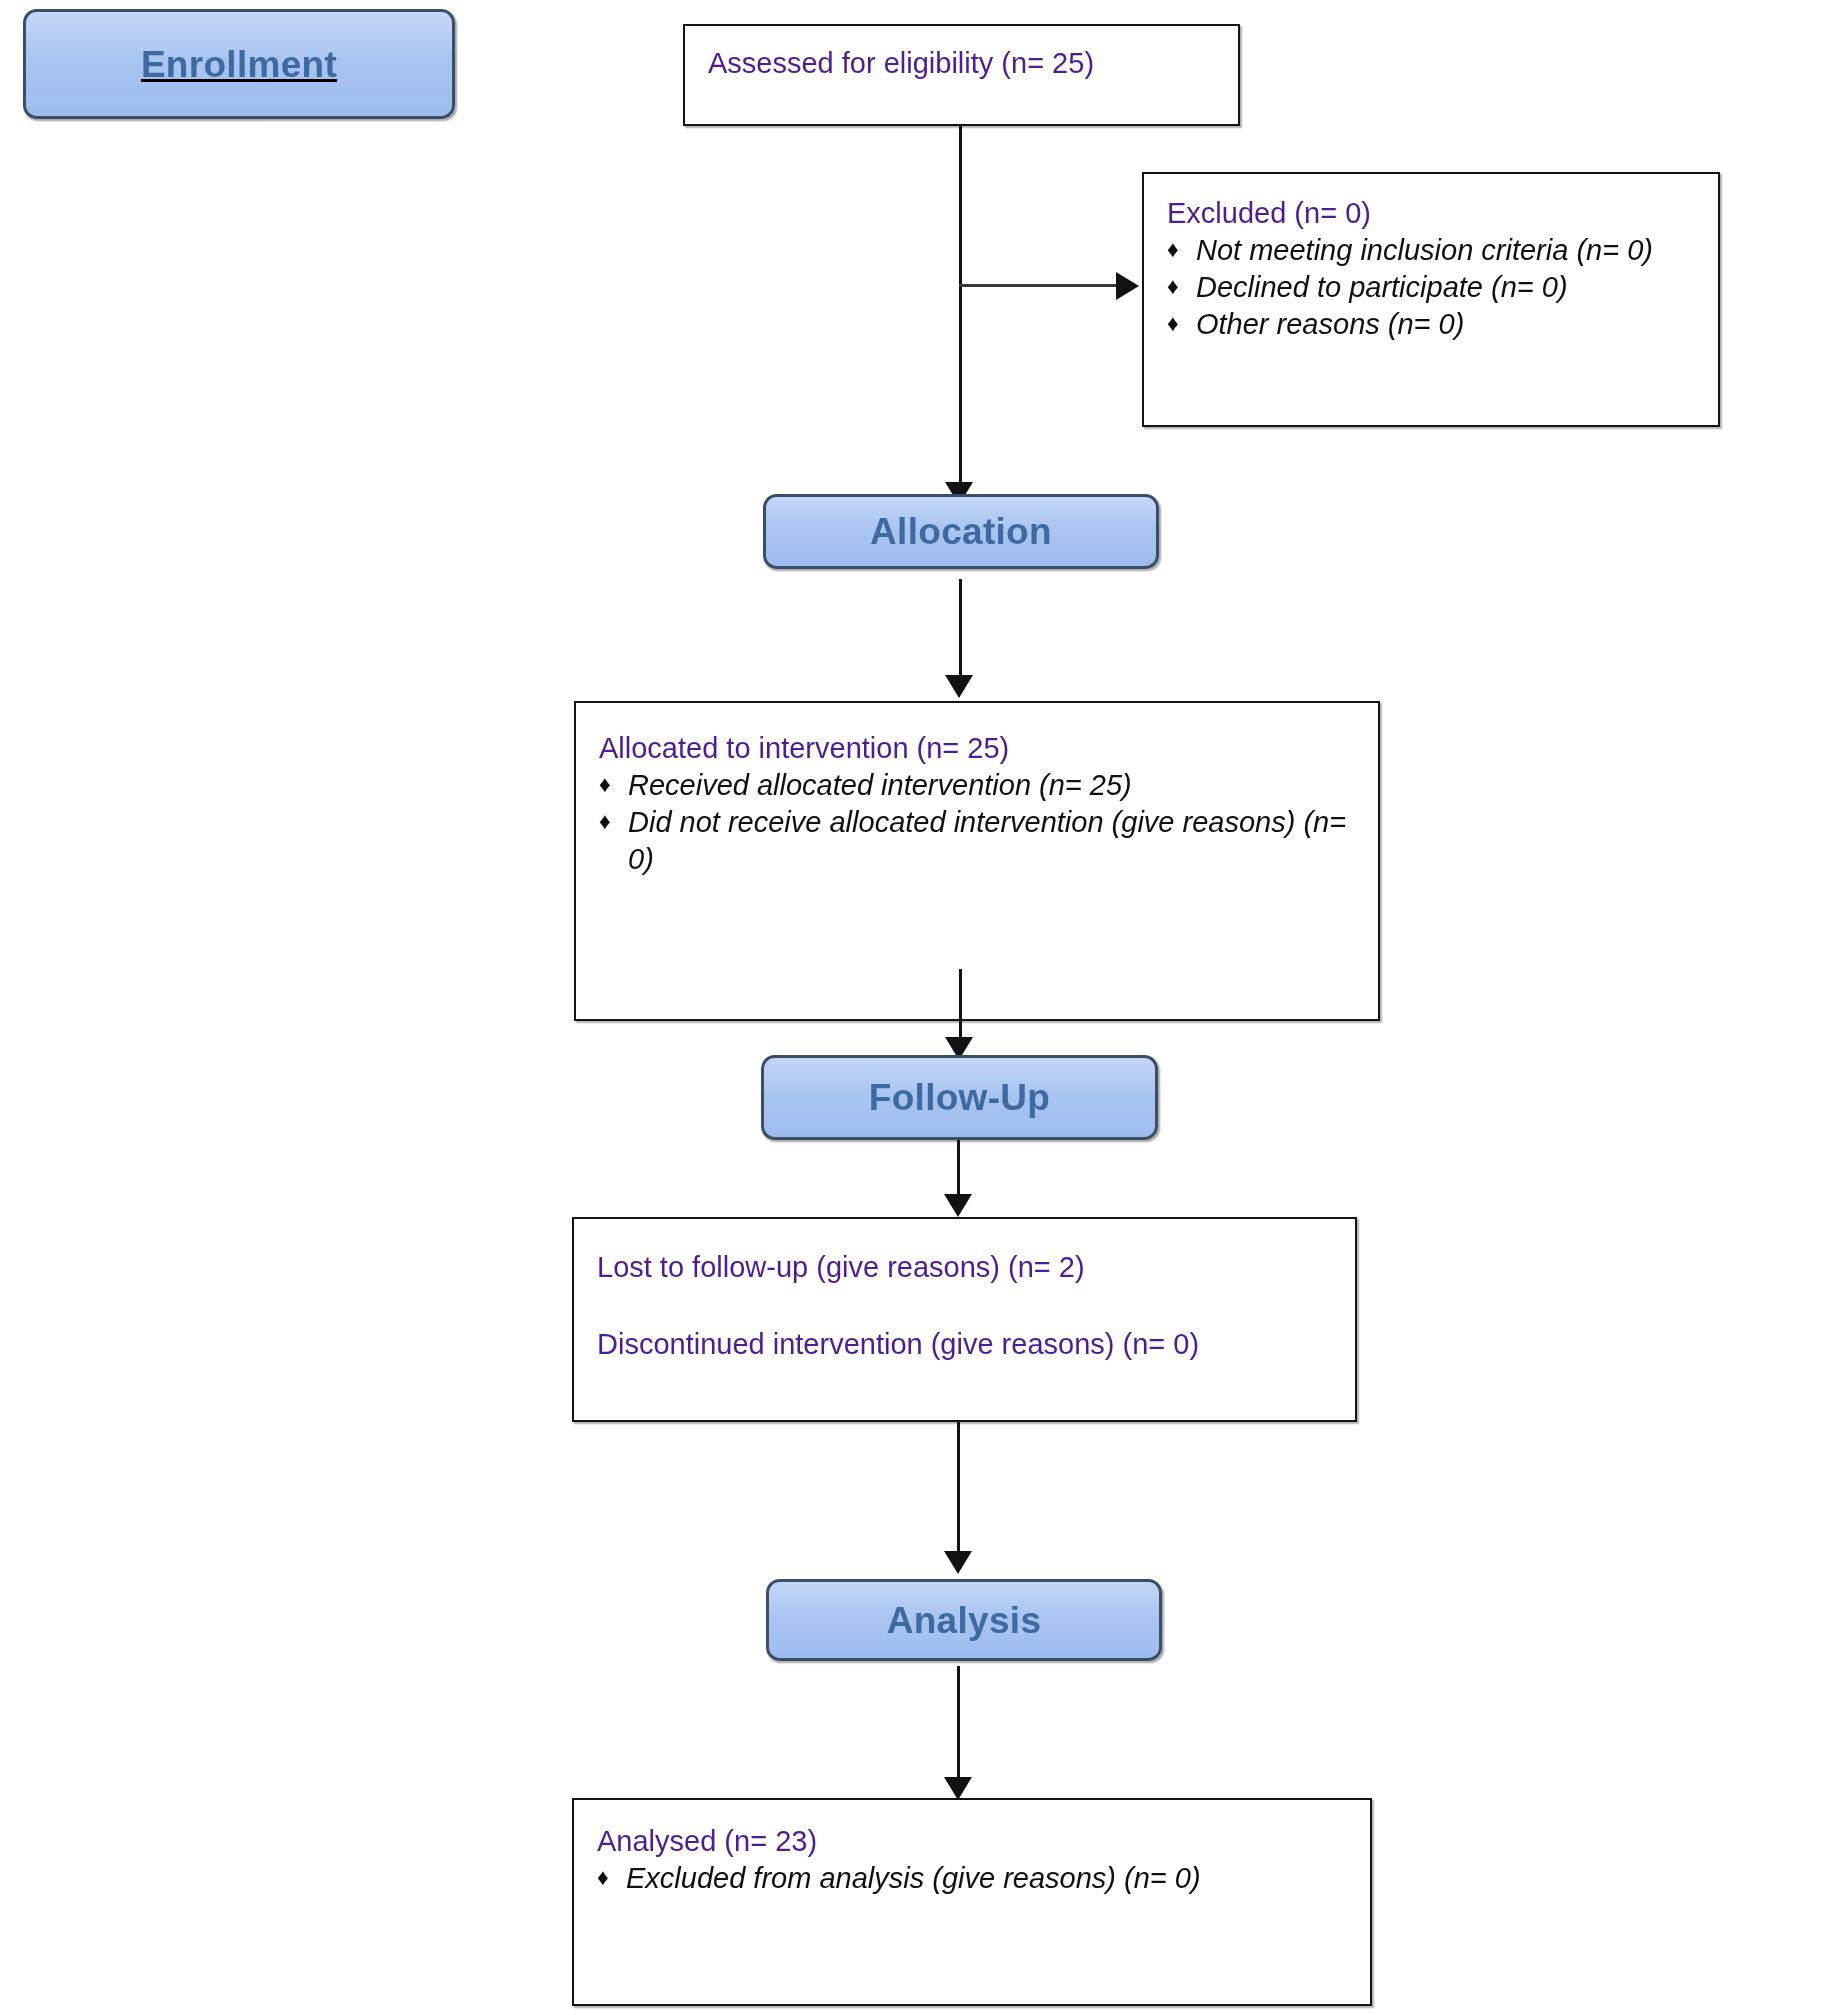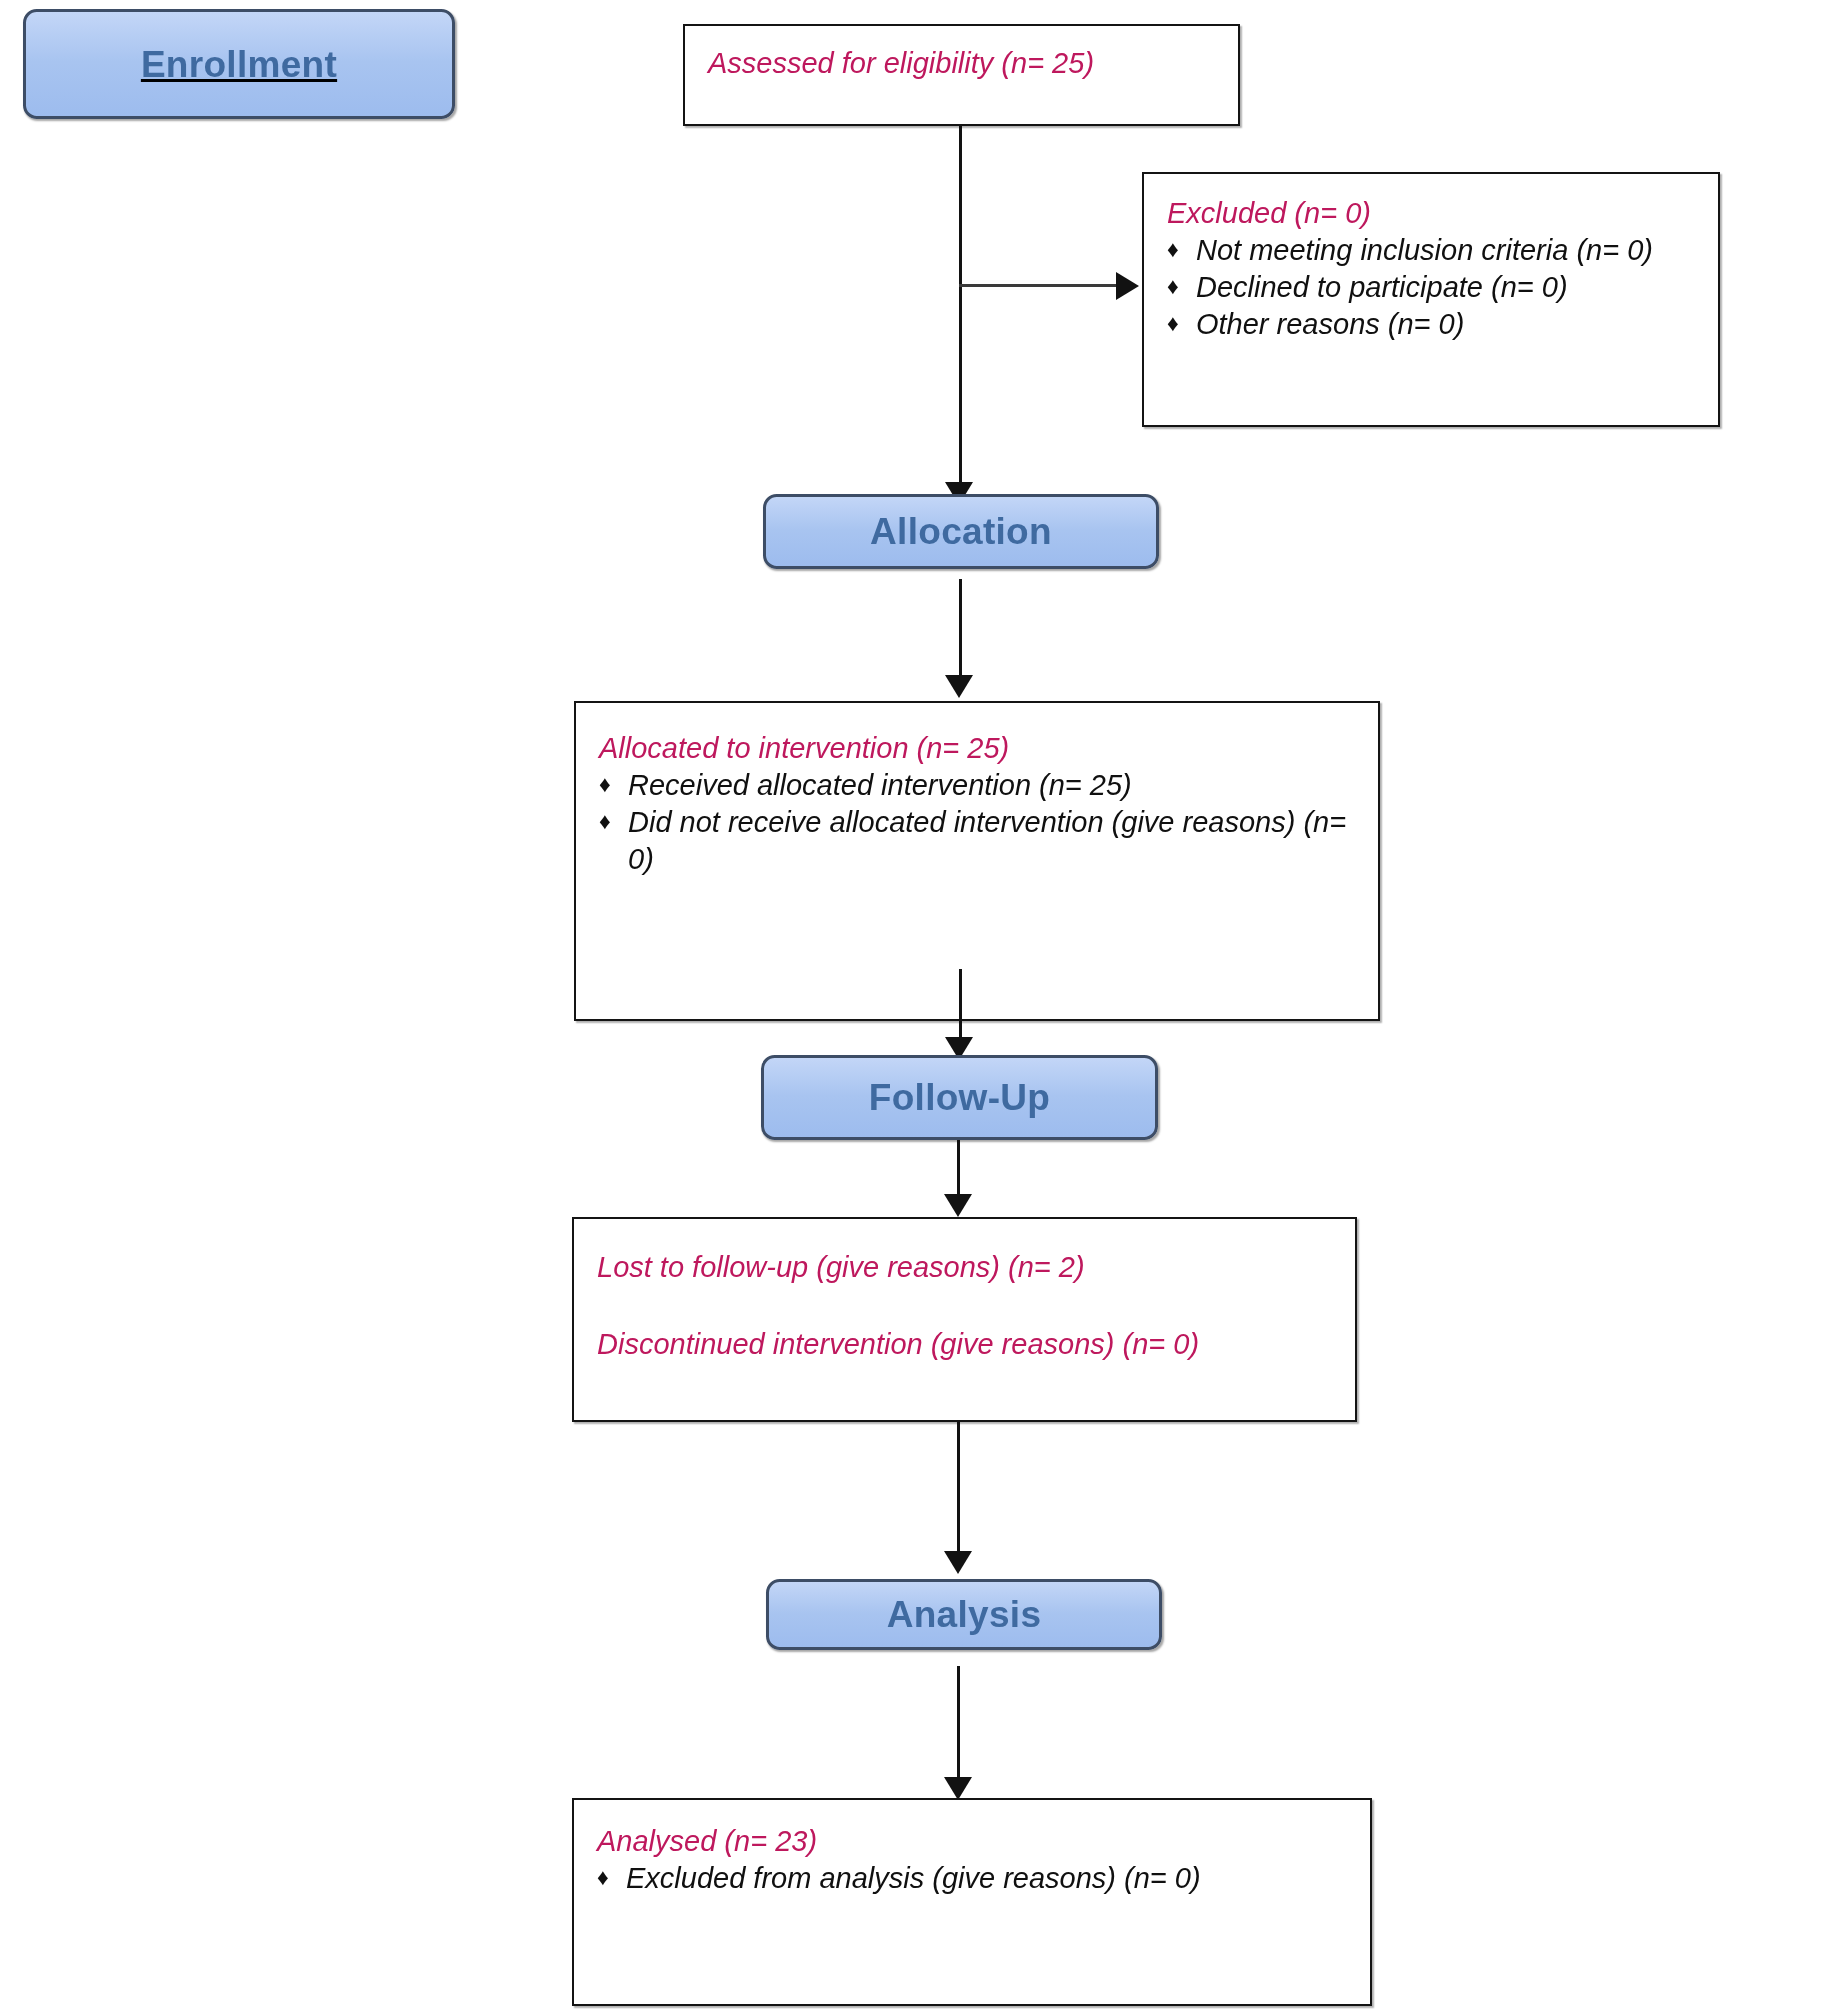--- a/index.html
+++ b/index.html
@@ -46,24 +46,23 @@
     background: #ffffff;
     box-shadow: 2px 2px 1.4px rgba(0,0,0,0.30);
   }
   .box-inner {
     position: absolute;
     left: 23px;
     right: 13.7px;
   }
   .box-line {
     font-size: 29px;
-    color: #be185d;
+    color: #4c1d95;
     line-height: 1.28;
     white-space: nowrap;
-    font-style: italic;
   }
   .bullet-line {
     display: flex;
     align-items: flex-start;
     font-size: 29px;
     color: #101010;
     line-height: 1.28;
   }
   .bullet-glyph {
     flex: 0 0 auto;
@@ -183,21 +182,21 @@
     <div class="box-inner" style="top:30px;">
       <div class="box-line">Lost to follow-up (give reasons) (n= 2)</div>
       <div class="gap-line"></div>
       <div class="box-line">Discontinued intervention (give reasons) (n= 0)</div>
     </div>
   </div>
 
   <div class="vline" style="left:957px; top:1422px; width:3.4px; height:137px;"></div>
   <div class="arrow-down" style="left:944px; top:1551px;"></div>
 
-  <div class="stage-pill" style="left:766px; top:1579px; width:396px; height:71px;">
+  <div class="stage-pill" style="left:766px; top:1579px; width:396px; height:82px;">
     <span class="stage-label">Analysis</span>
   </div>
 
   <div class="vline" style="left:957px; top:1666px; width:3.4px; height:130px;"></div>
   <div class="arrow-down" style="left:944px; top:1777px;"></div>
 
   <div class="content-box" style="left:572px; top:1798px; width:800px; height:208px;">
     <div class="box-inner" style="top:23px;">
       <div class="box-line">Analysed (n= 23)</div>
       <div class="bullet-line">

